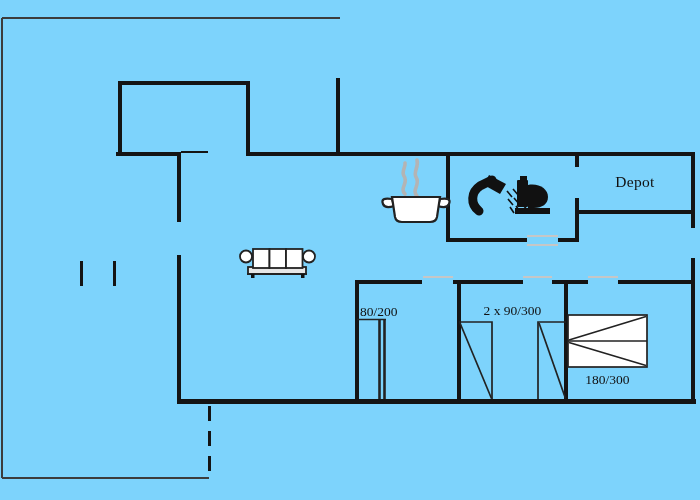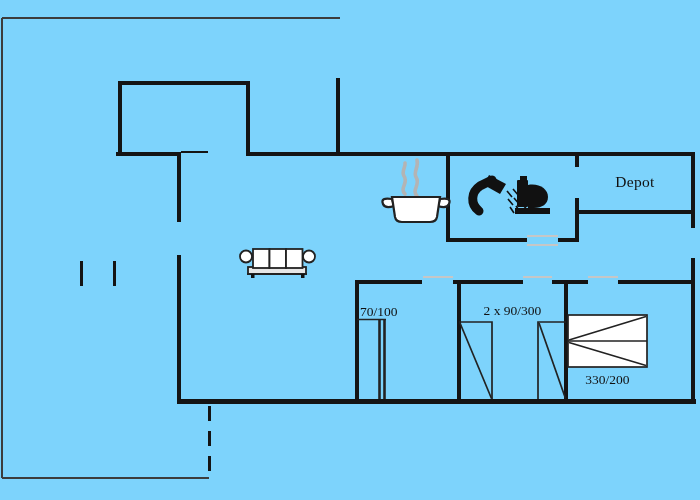--- a/index.html
+++ b/index.html
@@ -114,18 +114,18 @@
       <rect x="269.5" y="249" width="16.5" height="19"></rect>
       <rect x="286" y="249" width="16.5" height="19"></rect>
       <path d="M247,274 H307" fill="none" stroke-width="2"></path>
       <rect x="251" y="274" width="3.5" height="4" fill="#111111" stroke="none"></rect>
       <rect x="301" y="274" width="3.5" height="4" fill="#111111" stroke="none"></rect>
     </g>
   </svg>
 
   <div class="plan-label room-label center" style="left:579px;top:174px;width:112px;">Depot</div>
 
-  <div class="plan-label dim-label" style="left:360px;top:305px;">70/100</div>
+  <div class="plan-label dim-label" style="left:360px;top:305px;">80/200</div>
 
   <div class="plan-label dim-label center" style="left:459px;top:304px;width:107px;">2 x 90/300</div>
 
-  <div class="plan-label dim-label center" style="left:568px;top:373px;width:79px;">330/200</div>
+  <div class="plan-label dim-label center" style="left:568px;top:373px;width:79px;">180/300</div>
 </div>
 
 </body></html>

